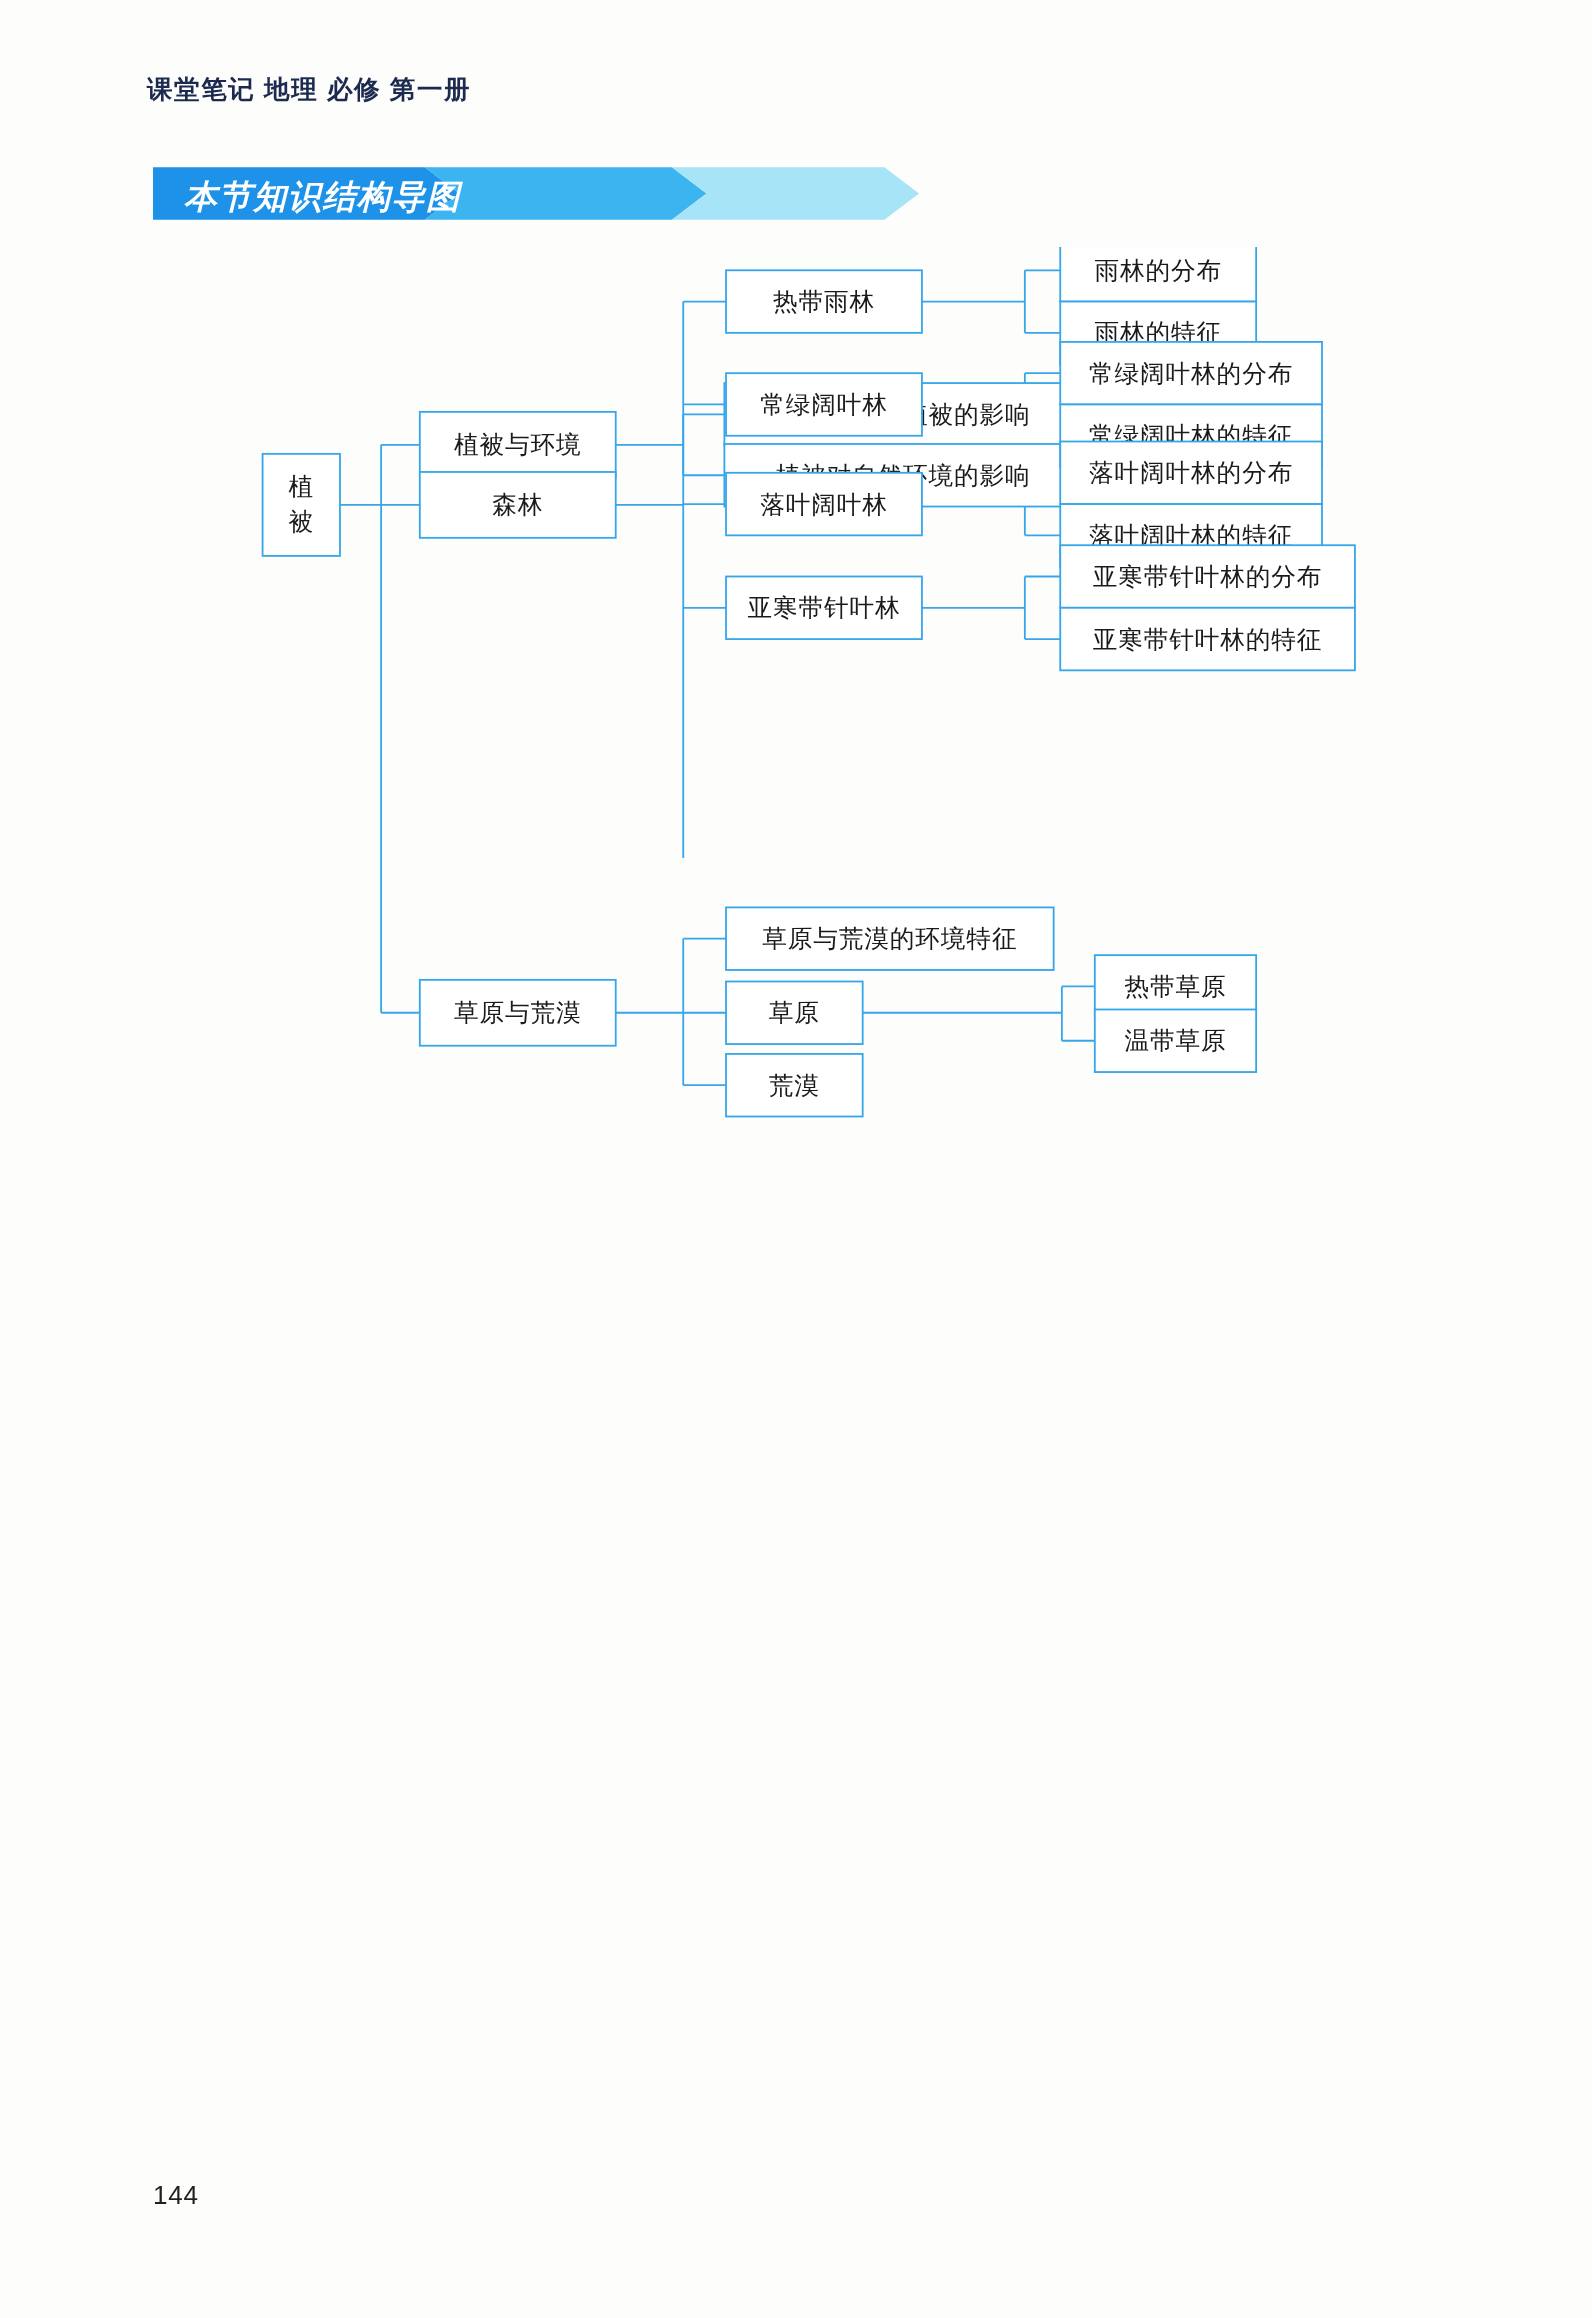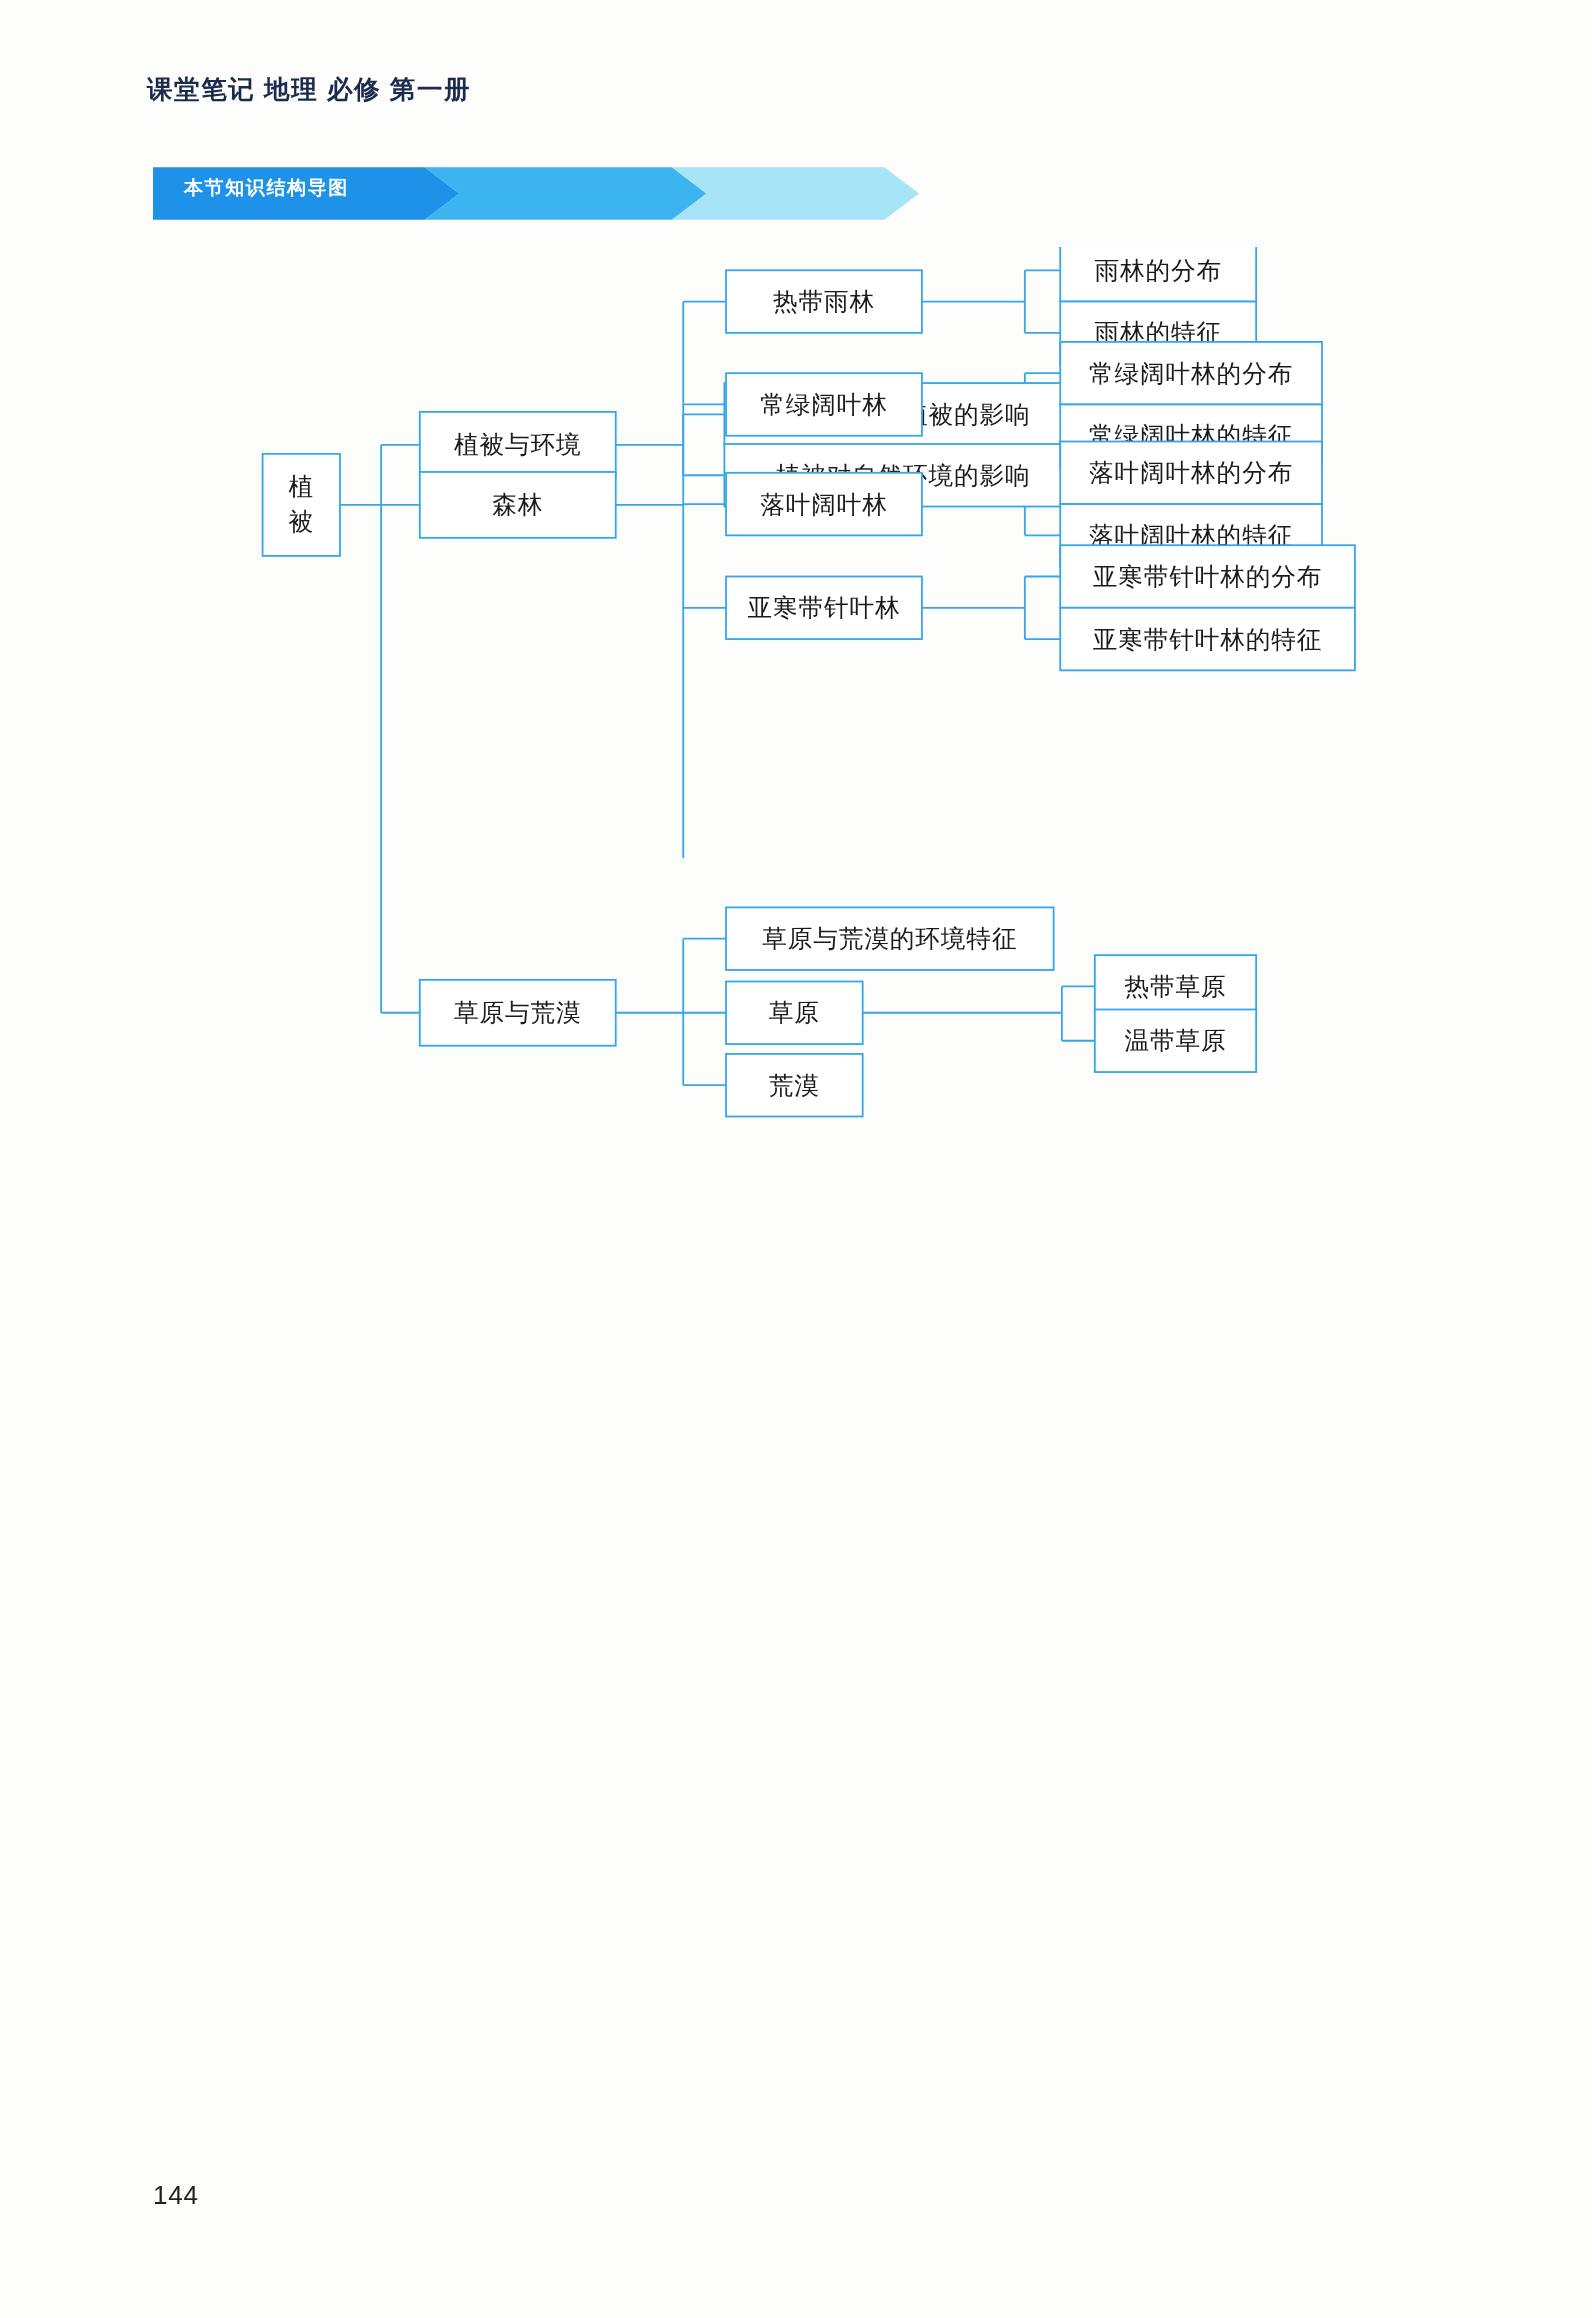--- a/index.html
+++ b/index.html
@@ -41,24 +41,25 @@
     width: 766px;
     height: 53px;
   }
   .banner svg { display: block; }
   .banner-label {
     position: absolute;
     left: 184px;
     top: 175px;
     font-family: "Liberation Sans", "DejaVu Sans", sans-serif;
     font-weight: bold;
-    font-size: 19px;
+    font-size: 33px;
     letter-spacing: 1.6px;
     color: #ffffff;
     white-space: nowrap;
+    font-style: italic;
   }
   
   .mindmap {
     position: absolute;
     left: 0px;
     top: 247px;
     width: 1592px;
     height: 1334px;
   }
   .node-rect {

